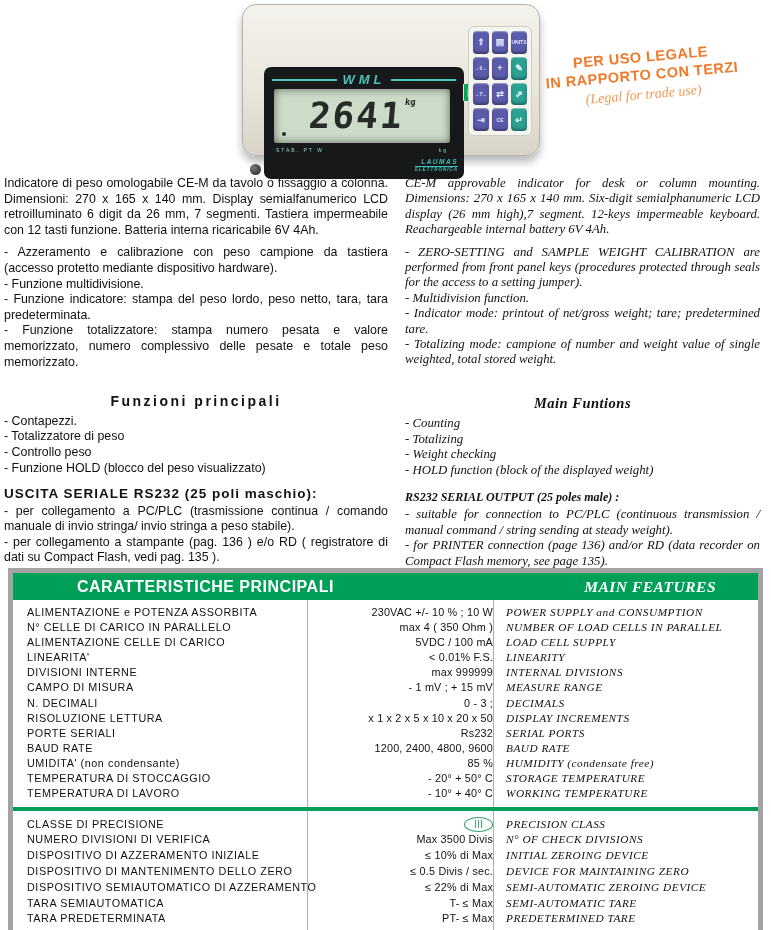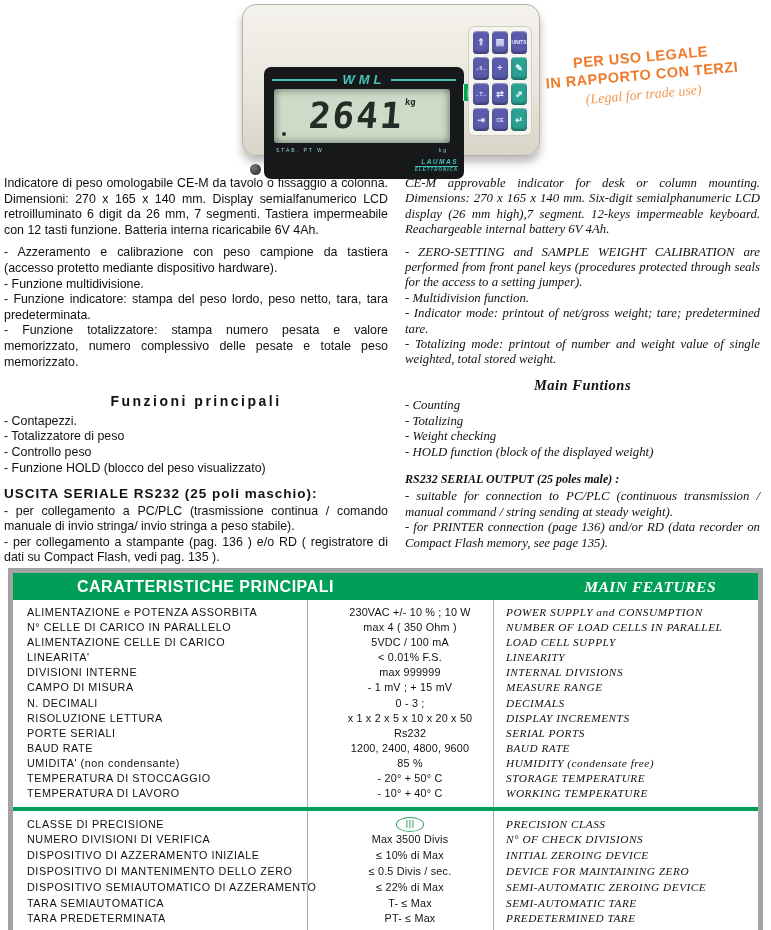--- a/index.html
+++ b/index.html
@@ -75,21 +75,21 @@
   
   .cols{position:absolute;left:4px;top:176px;width:756px;display:flex;gap:17px;}
   .col-it{width:384px;font-size:12.4px;line-height:15.6px;text-align:justify;}
   .col-en{flex:1;font-family:"Liberation Serif",serif;font-style:italic;font-size:12.8px;line-height:15.4px;text-align:justify;}
   .col-it p,.col-en p{margin:0 0 7px 0;}
   .list div{margin:0;}
   .mid-title{
     text-align:center;font-weight:bold;font-size:14px;letter-spacing:2.5px;margin:24px 0 4px 0;
   }
   .mid-title-en{
-    text-align:center;font-weight:bold;font-size:14.5px;margin:10px 0 5px 0;letter-spacing:.5px;
+    text-align:center;font-weight:bold;font-size:14.5px;margin:28px 0 5px 0;letter-spacing:.5px;
   }
   .serial-title{font-weight:bold;font-size:13.5px;letter-spacing:1px;margin:10px 0 2px 0;}
   .serial-title-en{font-weight:bold;font-size:12px;margin:12px 0 2px 0;}
 
   
   .spec-box{
     position:absolute;left:8px;top:568px;width:755px;height:404px;box-sizing:border-box;
     border:5px solid #a3a3a3;background:#fff;
   }
   .spec-header{
@@ -99,21 +99,21 @@
   .spec-header .h-en{font-family:"Liberation Serif",serif;font-style:italic;font-weight:bold;font-size:15.5px;padding-right:42px;letter-spacing:.5px;}
   .spec-section{position:relative;padding:5px 0 6px 0;}
   .spec-section.divided{border-top:4px solid #009f57;}
   .vline{position:absolute;top:0;bottom:0;width:1px;background:#a9b0a9;}
   .v1{left:294px;} .v2{left:480px;}
   .spec-row{display:grid;grid-template-columns:294px 186px 1fr;align-items:center;}
   .cell-it{
     padding-left:14px;font-size:10.8px;letter-spacing:.55px;line-height:15.1px;white-space:nowrap;
   }
   .cell-val{
-    text-align:center;font-size:10.8px;line-height:15.1px;letter-spacing:.2px;padding-left:20px;
+    text-align:right;font-size:10.8px;line-height:15.1px;letter-spacing:.2px;padding-left:20px;
   }
   .cell-en{
     padding-left:13px;font-family:"Liberation Serif",serif;font-style:italic;font-size:11.3px;
     letter-spacing:.5px;line-height:15.1px;white-space:nowrap;
   }
   .sec2 .spec-row{min-height:15.8px;}
   .oval{
     display:inline-block;border:1.4px solid #2fa068;border-radius:50%;padding:0 9px;
     color:#2f9a62;font-size:10px;line-height:13px;
   }
@@ -203,21 +203,21 @@
         <div>- per collegamento a stampante (pag. 136 ) e/o RD ( registratore di dati su Compact Flash, vedi pag. 135 ).</div>
       </div>
   </div>
   <div class="col-en">
     <p>CE-M approvable indicator for desk or column mounting. Dimensions: 270 x 165 x 140 mm. Six-digit semialphanumeric LCD display (26 mm high),7 segment. 12-keys impermeable keyboard. Reachargeable internal battery 6V 4Ah.</p>
     <div class="list">
 
     <div>- ZERO-SETTING and SAMPLE WEIGHT CALIBRATION are performed from front panel keys (procedures protected through seals for the access to a setting jumper).</div>
         <div>- Multidivision function.</div>
         <div>- Indicator mode: printout of net/gross weight; tare; predetermined tare.</div>
-        <div>- Totalizing mode: printout of number and weight value of single weighted, total stored weight.</div>
+        <div>- Totalizing mode: campione of number and weight value of single weighted, total stored weight.</div>
       </div>
     <div class="mid-title-en">Main Funtions</div>
     <div class="list">
 
     <div>-  Counting</div>
         <div>-  Totalizing</div>
         <div>-  Weight checking</div>
         <div>-  HOLD function  (block of the displayed weight)</div>
       </div>
     <div class="serial-title-en">RS232 SERIAL OUTPUT (25 poles male) :</div>

